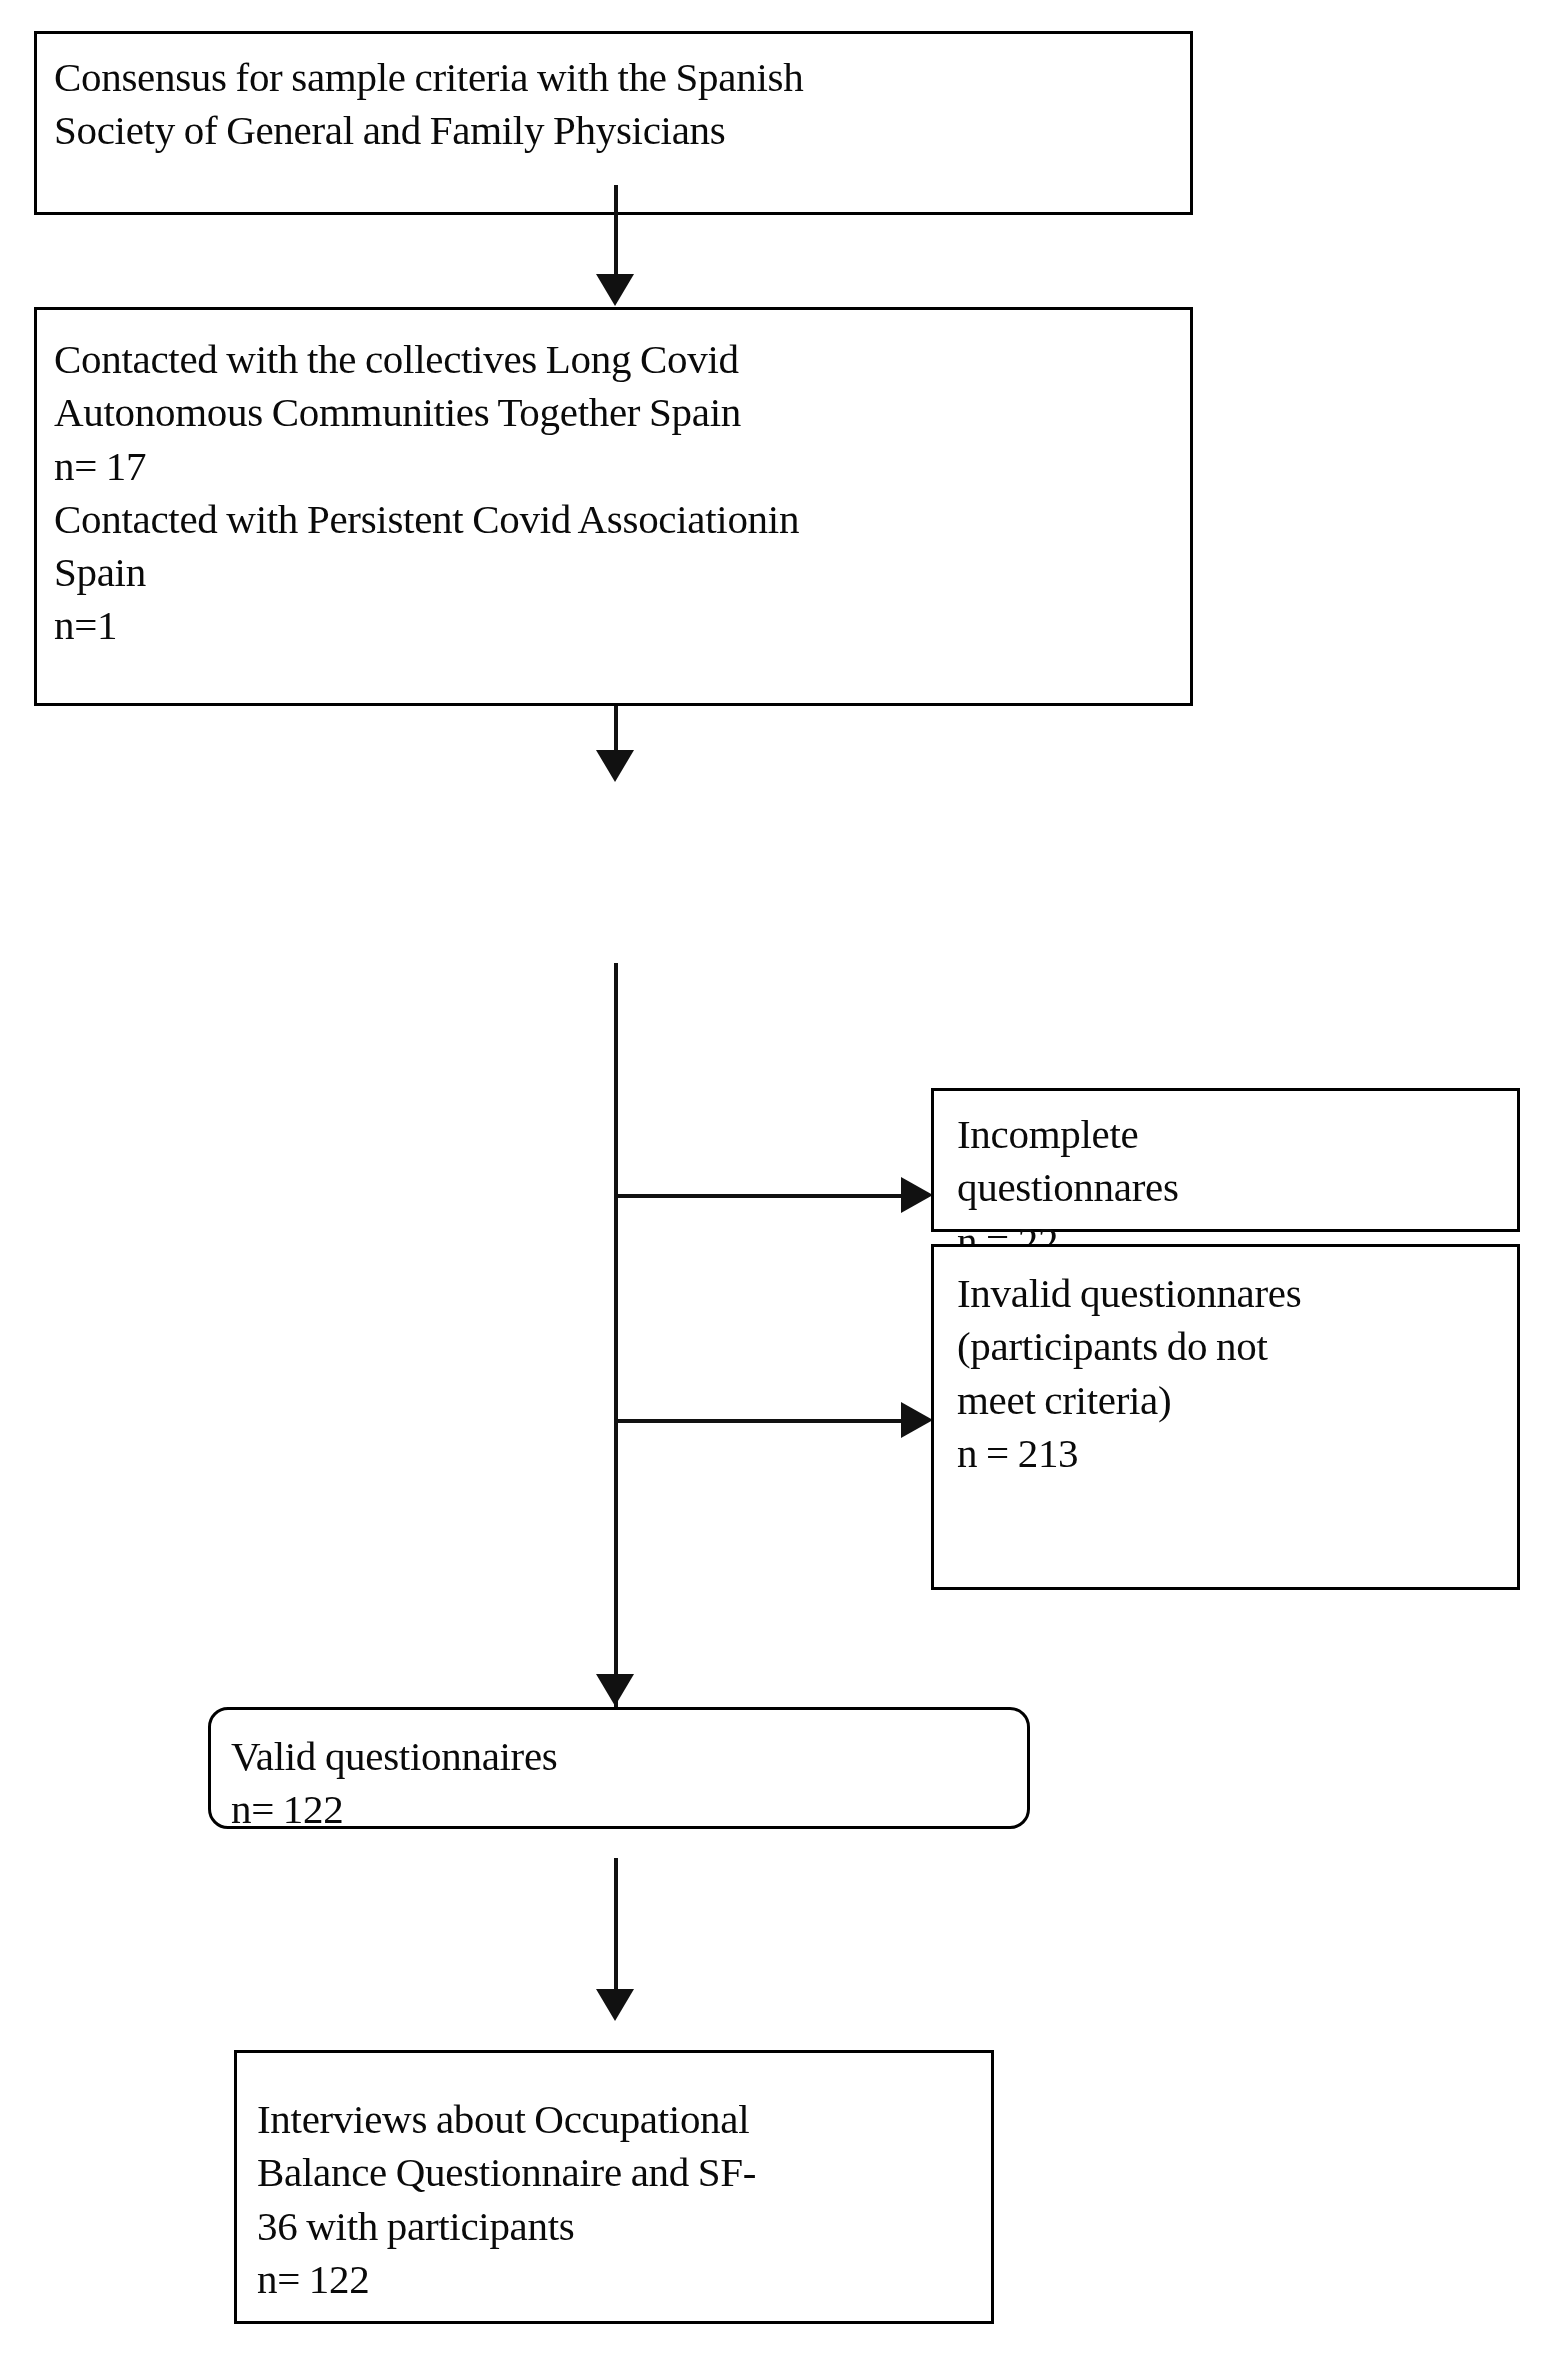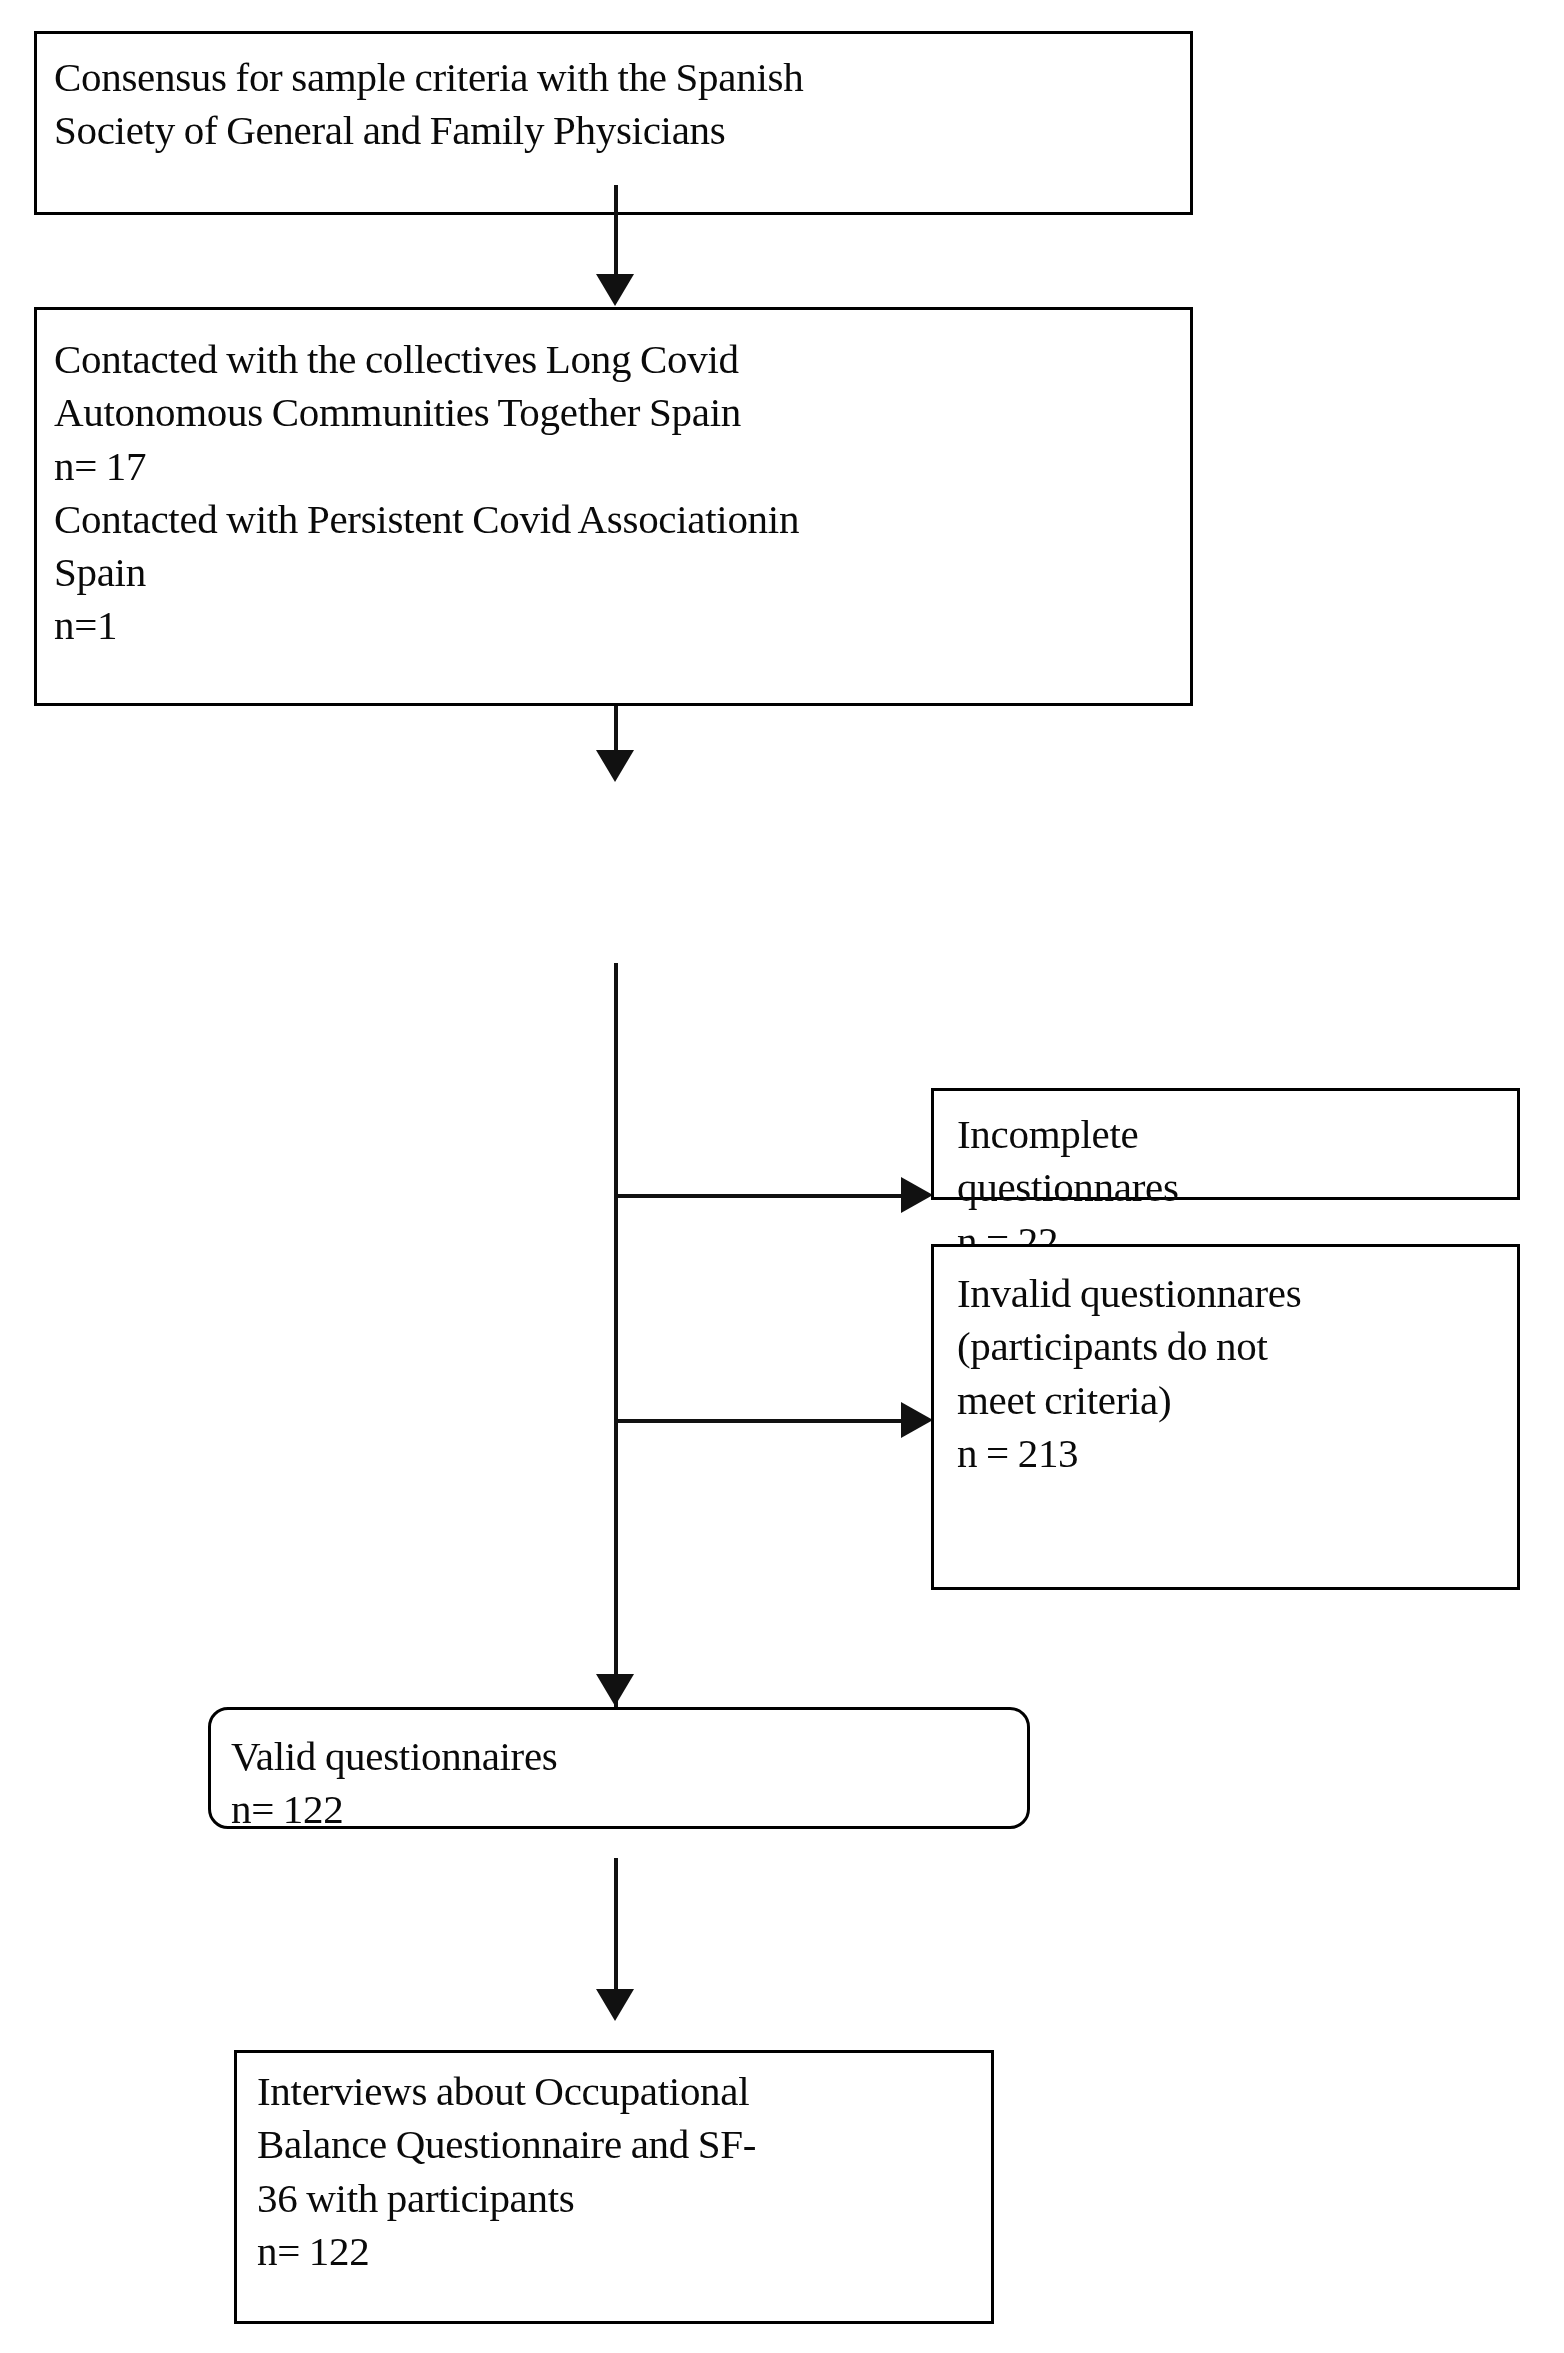--- a/index.html
+++ b/index.html
@@ -44,38 +44,38 @@
     left: 34px;  top: 307px;  width: 1159px; height: 399px;
   }
   #node-contacted .txt { padding: 23px 16px 0 17px; }
 
   #node-sent {
     left: 207px; top: 789px; width: 824px; height: 174px;
   }
   #node-sent .txt { padding: 18.4px 0 0 20px; }
 
   #node-incomplete {
-    left: 931px; top: 1088px; width: 589px; height: 112px;
+    left: 931px; top: 1088px; width: 589px; height: 144px;
   }
   #node-incomplete .txt { padding: 17px 0 0 23px; }
 
   #node-invalid {
     left: 931px; top: 1244px; width: 589px; height: 346px;
   }
   #node-invalid .txt { padding: 20px 0 0 23px; }
 
   #node-valid {
     left: 208px; top: 1707px; width: 822px; height: 122px; border-radius: 20px;
   }
   #node-valid .txt { padding: 20px 0 0 20px; }
 
   #node-interviews {
     left: 234px; top: 2050px; width: 760px; height: 274px;
   }
-  #node-interviews .txt { padding: 12px 0 0 20px; }
+  #node-interviews .txt { padding: 12px 0 0 20px; margin-top: 28px; }
 
   
   .vline {
     position: absolute;
     width: 3.8px;
     background: #111111;
   }
   .hline {
     position: absolute;
     height: 3.8px;

